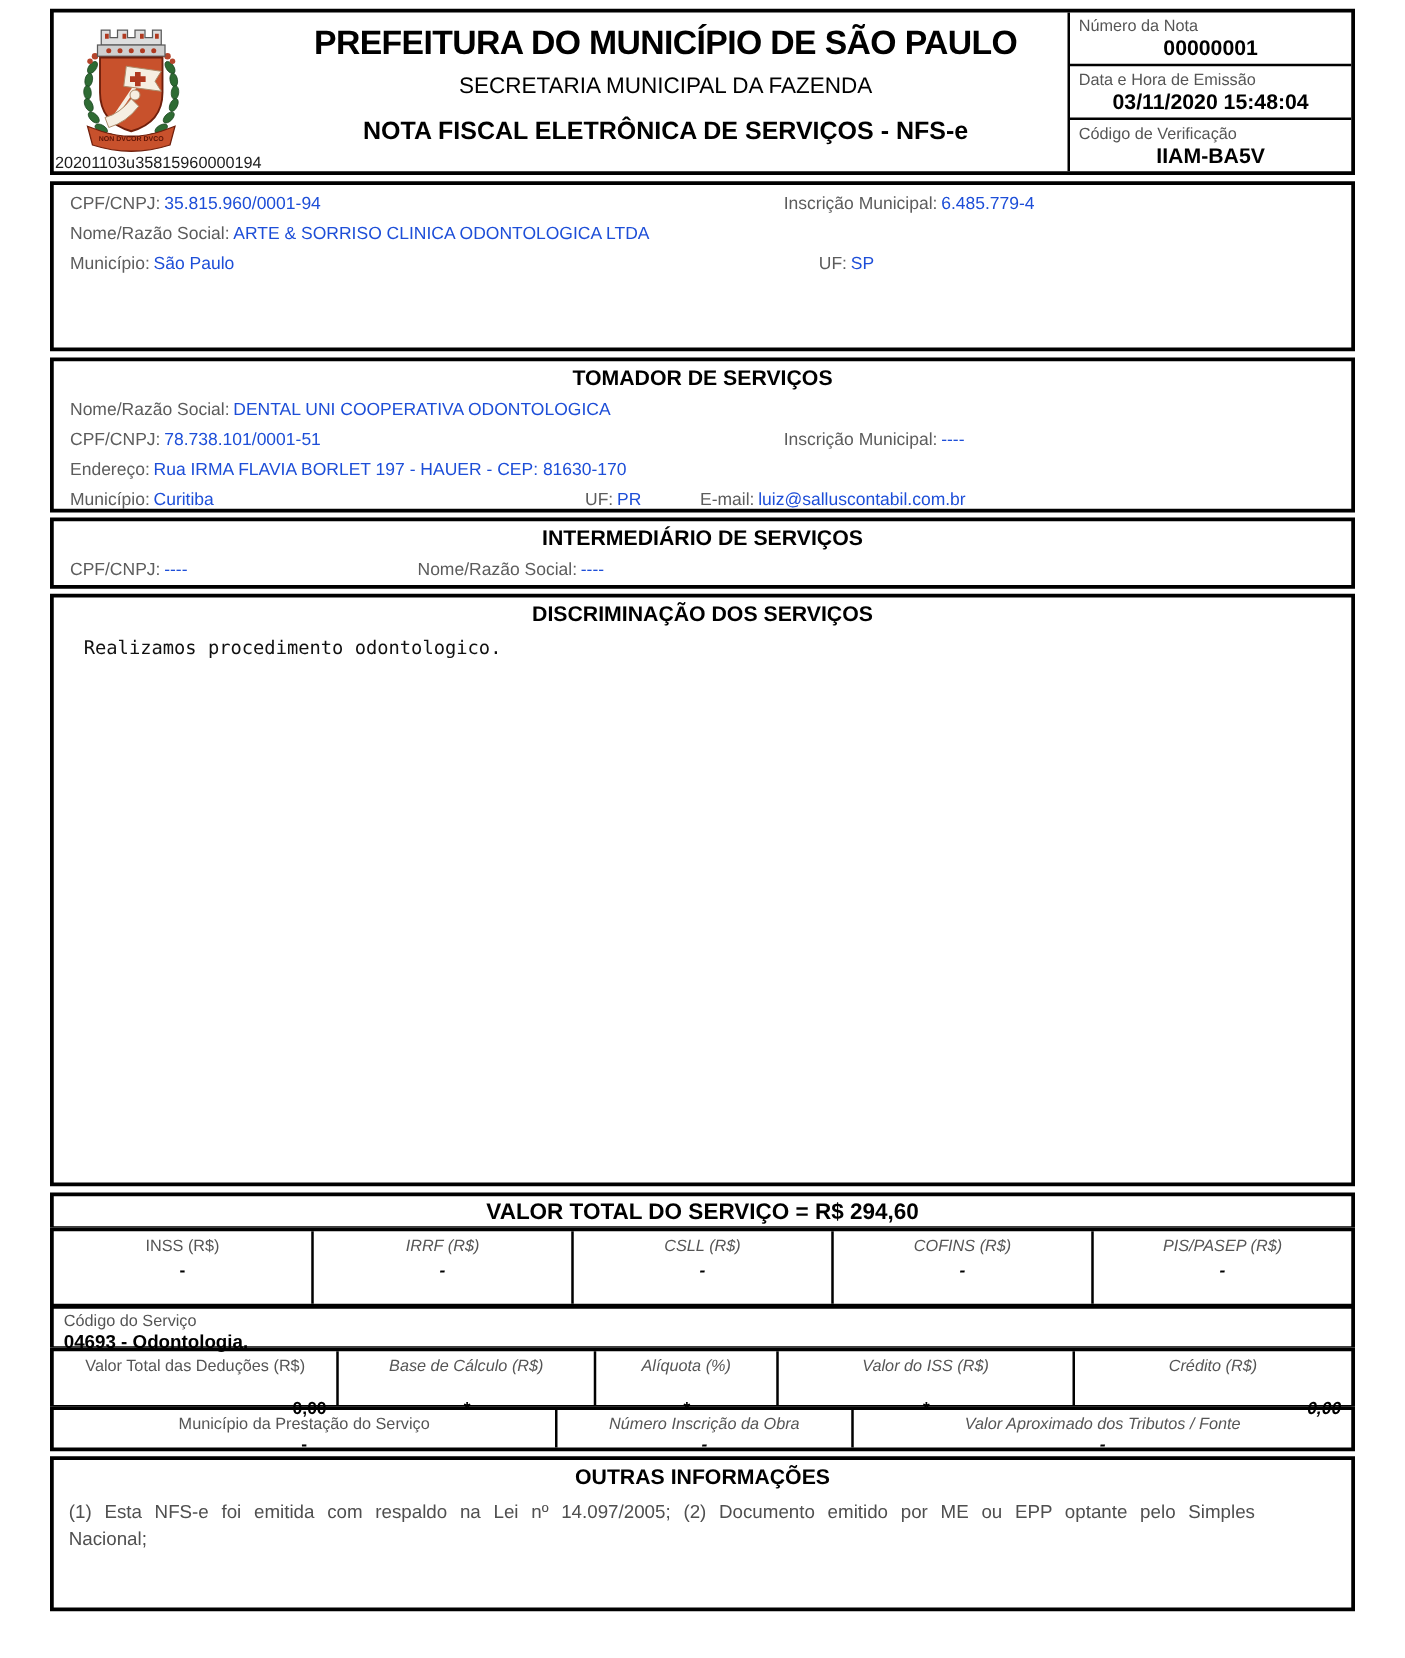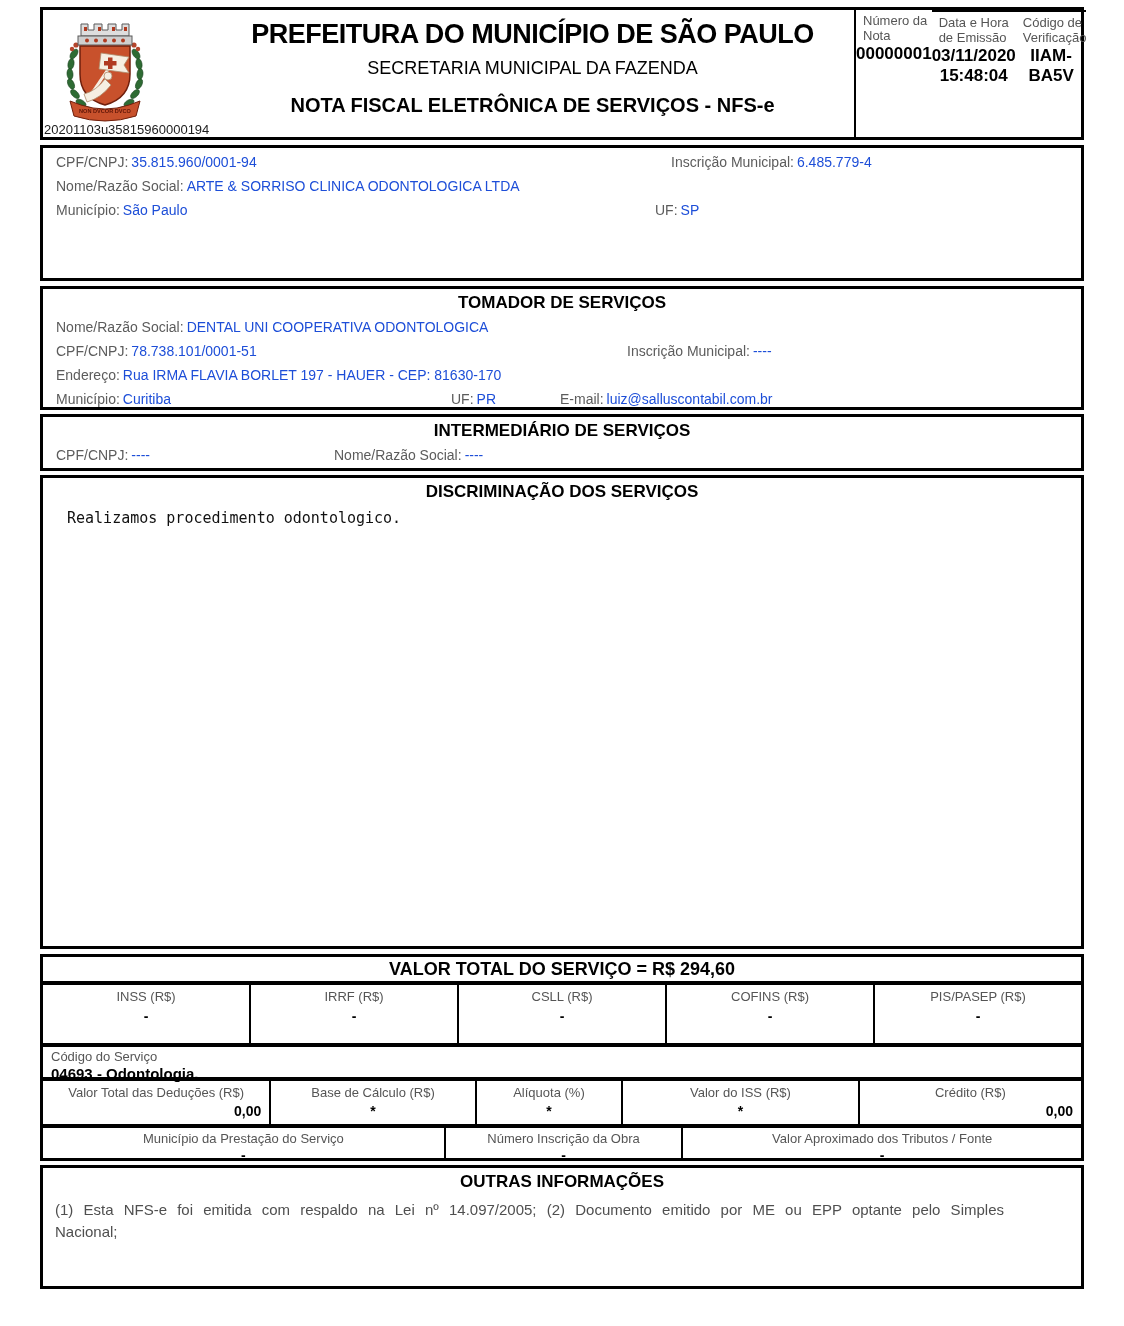--- a/index.html
+++ b/index.html
@@ -19,21 +19,21 @@
   .logo-area { width: 168px; position: relative; }
   .crest { position: absolute; left: 20px; top: 4px; }
   .code-number {
     position: absolute; left: 1px; bottom: 0px;
     font-size: 13px; color: #1c1c1c; white-space: nowrap;
   }
   .header-titles { flex: 1; text-align: center; padding-top: 9px; }
   .main-title { font-size: 27px; font-weight: bold; letter-spacing: -0.5px; white-space: nowrap; }
   .sub-title  { font-size: 18px; font-weight: normal; margin-top: 8px; }
   .doc-title  { font-size: 20px; font-weight: bold; margin-top: 15px; }
-  .header-right { width: 227px; border-left: 2px solid #000; display: flex; flex-direction: row; }
+  .header-right { width: 227px; border-left: 2px solid #000; display: flex; flex-direction: column; }
   .hr-cell { flex: 1; }
   .hr-cell + .hr-cell { border-top: 2px solid #000; }
   .hr-label { font-size: 13px; color: #555; padding: 3px 0 0 7px; }
   .hr-value { font-size: 17px; font-weight: bold; text-align: center; margin-top: 1px; }
 
   
   .section { margin-top: 5px; }
   .section-title { text-align: center; font-size: 17px; font-weight: bold; padding-top: 4px; }
   .row { position: relative; padding-left: 13px; line-height: 24px; font-size: 14px; white-space: nowrap; }
   .rows { padding-top: 2px; }
@@ -53,32 +53,32 @@
   }
 
   
   .valor-row {
     margin-top: 5px; height: 30px;
     text-align: center; font-size: 18px; font-weight: bold;
     line-height: 24px;
   }
   .tbl { display: flex; margin-top: -2px; }
   .tbl .cell { padding-top: 4px; }
-  .tbl .cell + .cell { border-left: 2px solid #000; }
+  .tbl .cell + .cell { border-left: 2px solid #000; font-style: italic; }
   .cell-label { font-size: 13px; color: #555; text-align: center; white-space: nowrap; }
   .cell-value { font-size: 14px; font-weight: bold; text-align: center; margin-top: 4px; }
   .tax-table { height: 64px; }
   .tax-table .cell { flex: 1; }
 
   .codigo-box { margin-top: -2px; height: 36px; padding-left: 8px; }
   .codigo-label { font-size: 13px; color: #555; padding-top: 2px; }
   .codigo-value { font-size: 15px; font-weight: bold; margin-top: 1px; }
 
   .ded-table { height: 49px; }
-  .ded-table .cell-value { margin-top: 3px; }
+  .ded-table .cell-value { margin-top: 18px; }
   .ded-c1 { width: 21.8%; } .ded-c2 { width: 19.8%; } .ded-c3 { width: 14.1%; }
   .ded-c4 { width: 22.8%; } .ded-c5 { width: 21.5%; }
   .v-right { text-align: right; padding-right: 8px; }
 
   .local-table { height: 36px; }
   .local-table .cell { padding-top: 3px; }
   .local-table .cell-value { margin-top: 1px; }
   .local-c1 { width: 38.6%; } .local-c2 { width: 22.9%; } .local-c3 { width: 38.5%; }
 
   .sec-outras { margin-top: 4px; height: 124px; }
@@ -174,21 +174,21 @@
         <div class="hr-label">Código de Verificação</div>
         <div class="hr-value">IIAM-BA5V</div>
       </div>
     </div>
   </div>
 
   <div class="box section sec-prestador">
     <div class="rows">
       <div class="row">
         <span class="lbl">CPF/CNPJ:</span><span class="val">35.815.960/0001-94</span>
-        <span class="abs" style="left:628px">
+        <span class="abs" style="left:584px">
           <span class="lbl">Inscrição Municipal:</span><span class="val">6.485.779-4</span>
         </span>
       </div>
       <div class="row">
         <span class="lbl">Nome/Razão Social:</span><span class="val">ARTE &amp; SORRISO CLINICA ODONTOLOGICA LTDA</span>
       </div>
       <div class="row">
         <span class="lbl">Município:</span><span class="val">São Paulo</span>
         <span class="abs" style="left:612px">
           <span class="lbl">UF:</span><span class="val">SP</span>
@@ -207,21 +207,21 @@
         <span class="lbl">CPF/CNPJ:</span><span class="val">78.738.101/0001-51</span>
         <span class="abs" style="left:584px">
           <span class="lbl">Inscrição Municipal:</span><span class="val">----</span>
         </span>
       </div>
       <div class="row">
         <span class="lbl">Endereço:</span><span class="val">Rua IRMA FLAVIA BORLET 197 - HAUER - CEP: 81630-170</span>
       </div>
       <div class="row">
         <span class="lbl">Município:</span><span class="val">Curitiba</span>
-        <span class="abs" style="left:408px">
+        <span class="abs" style="left:425px">
           <span class="lbl">UF:</span><span class="val">PR</span>
         </span>
         <span class="abs" style="left:517px">
           <span class="lbl">E-mail:</span><span class="val">luiz@salluscontabil.com.br</span>
         </span>
       </div>
     </div>
   </div>
 
   <div class="box section sec-intermediario">

